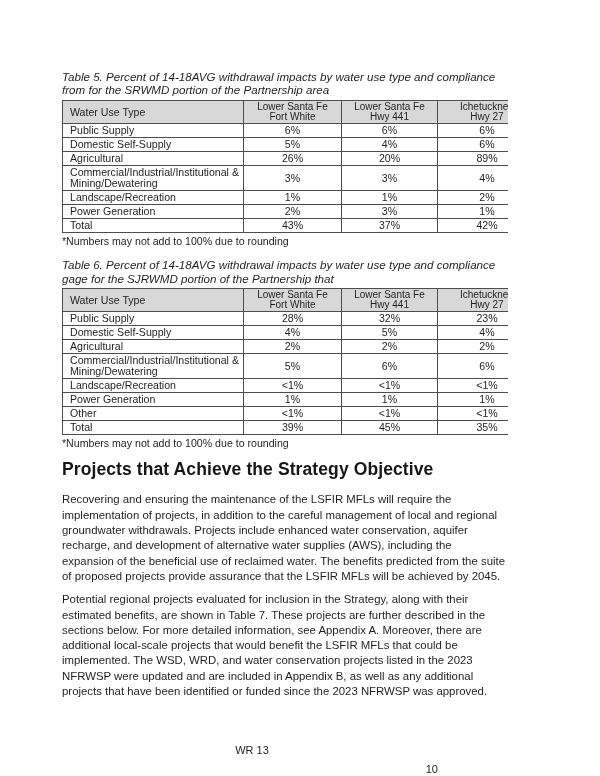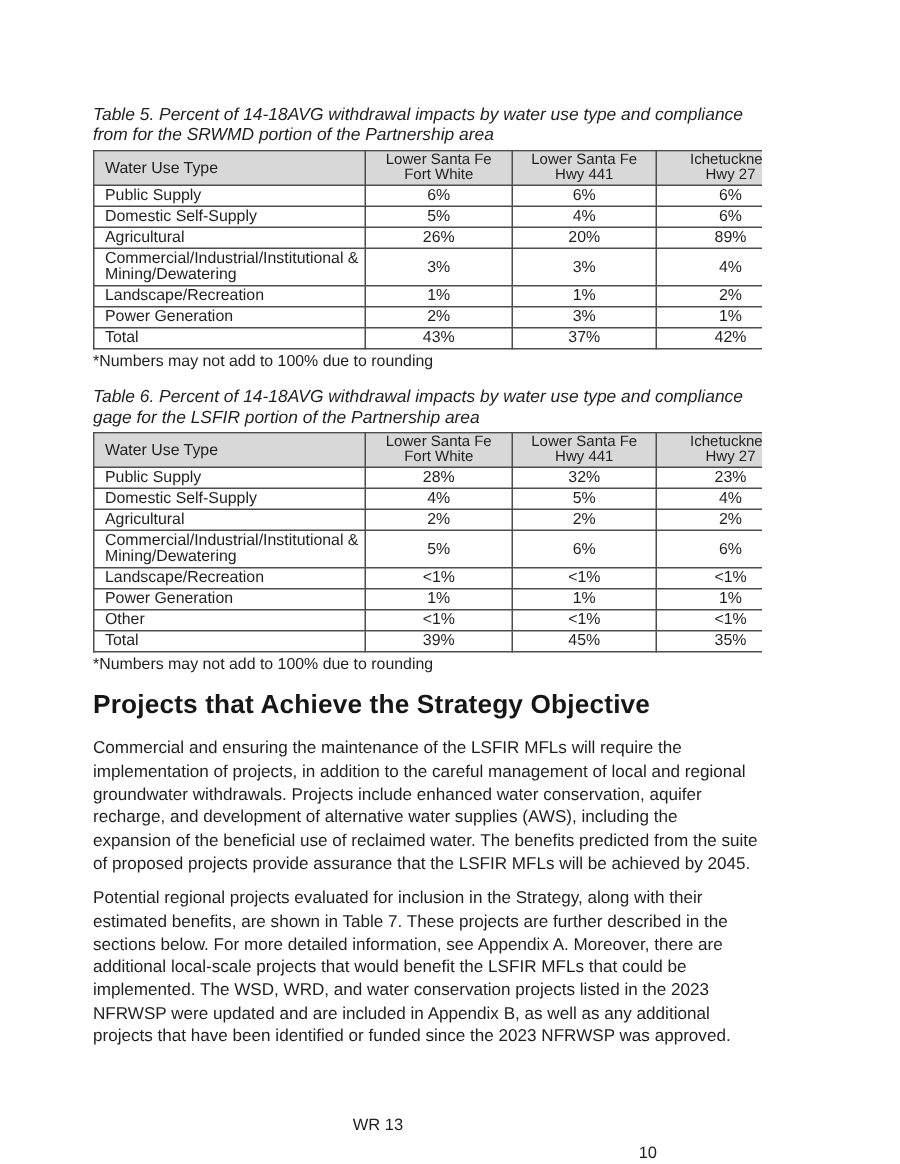--- a/index.html
+++ b/index.html
@@ -175,21 +175,21 @@
           <td>43%</td>
           <td>37%</td>
           <td>42%</td>
         </tr>
       </tbody>
     </table>
     <div class="footnote">*Numbers may not add to 100% due to rounding</div>
 
     <div class="caption caption2">
       <div>Table 6. Percent of 14-18AVG withdrawal impacts by water use type and compliance</div>
-      <div>gage for the LSFIR portion of the Partnership area</div>
+      <div>gage for the SJRWMD portion of the Partnership that</div>
     </div>
 
     <table class="datatable">
       <colgroup>
           <col style="width:181px">
           <col style="width:98px">
           <col style="width:96px">
           <col style="width:99px">
         </colgroup>
       <thead>
@@ -261,21 +261,21 @@
           <td>45%</td>
           <td>35%</td>
         </tr>
       </tbody>
     </table>
     <div class="footnote">*Numbers may not add to 100% due to rounding</div>
 
     <h1 class="sect">Projects that Achieve the Strategy Objective</h1>
 
     <div class="para">
-      <div>Commercial and ensuring the maintenance of the LSFIR MFLs will require the</div>
+      <div>Recovering and ensuring the maintenance of the LSFIR MFLs will require the</div>
       <div>implementation of projects, in addition to the careful management of local and regional</div>
       <div>groundwater withdrawals. Projects include enhanced water conservation, aquifer</div>
       <div>recharge, and development of alternative water supplies (AWS), including the</div>
       <div>expansion of the beneficial use of reclaimed water. The benefits predicted from the suite</div>
       <div>of proposed projects provide assurance that the LSFIR MFLs will be achieved by 2045.</div>
     </div>
 
     <div class="para">
       <div>Potential regional projects evaluated for inclusion in the Strategy, along with their</div>
       <div>estimated benefits, are shown in Table 7. These projects are further described in the</div>

